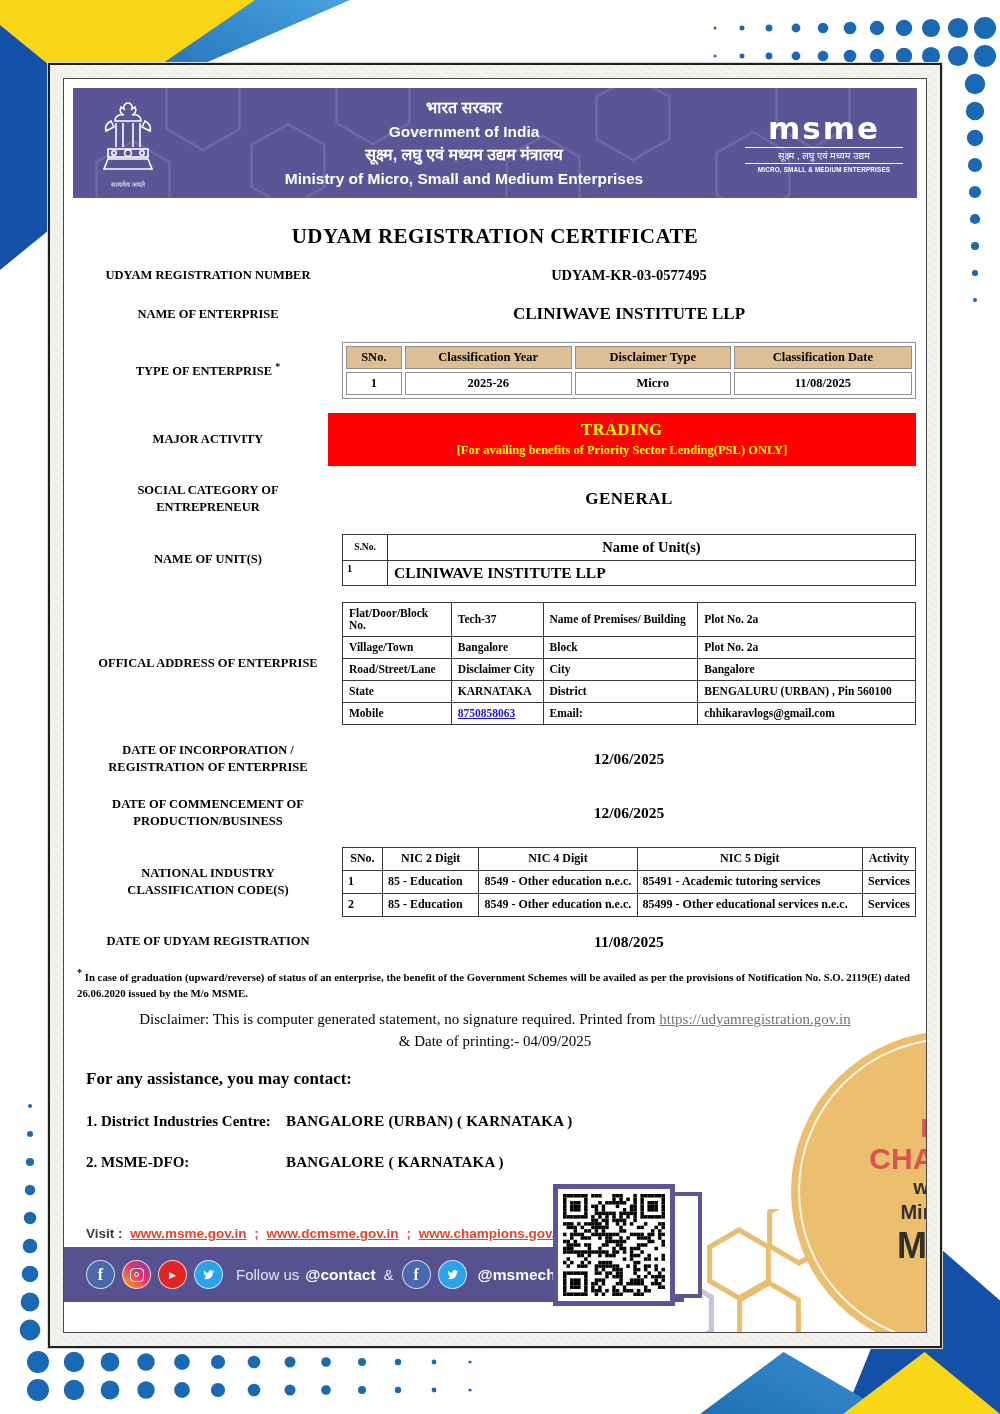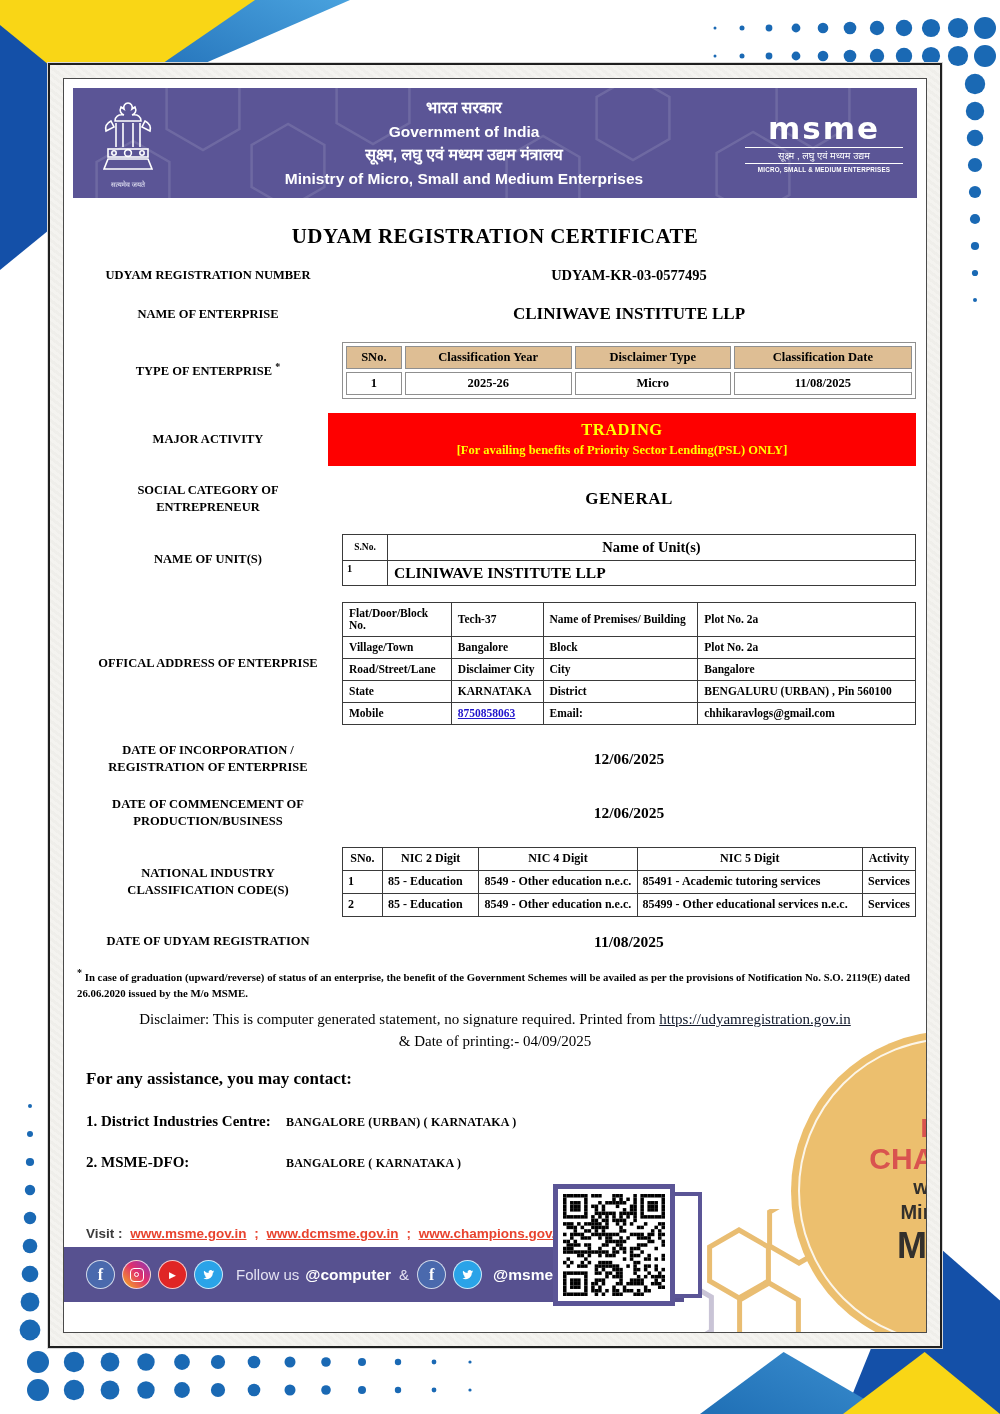--- a/index.html
+++ b/index.html
@@ -85,25 +85,25 @@
   .addr-c0{width:19%;} .addr-c1{width:16%;} .addr-c2{width:27%;} .addr-c3{width:38%;}
   a.blue-link{color:#2014cc;text-decoration:underline;}
   
   .nic-table{border-collapse:collapse;}
   .nic-table th{border:1.2px solid #3a3a3a;font-size:12px;padding:3.5px 3px;}
   .nic-table td{border:1.2px solid #3a3a3a;font-weight:bold;font-size:12px;padding:3.5px 5px;}
   .nic-c0{width:7%;} .nic-c1{width:17%;} .nic-c2{width:28%;} .nic-c3{width:40%;} .nic-c4{width:8%;}
 
   .footnote{padding:0 13px;margin-top:14px;font-size:10.8px;font-weight:bold;line-height:1.55;}
   .disclaimer{padding:0 6px;margin-top:6px;font-size:15px;text-align:center;line-height:1.5;}
-  .disclaimer .url{color:#0f172a;}
+  .disclaimer .url{color:#737373;}
   .assist-head{padding:0 22px;margin-top:16px;font-size:17px;font-weight:bold;}
   .assist-item{display:flex;padding:0 22px;margin-top:24px;align-items:baseline;}
   .assist-label{width:200px;font-size:15px;font-weight:bold;}
-  .assist-value{font-size:12px;font-weight:bold;letter-spacing:0.2px;}
+  .assist-value{font-size:15px;font-weight:bold;letter-spacing:0.2px;}
 
   
   .visit-line{position:absolute;left:22px;top:1147px;z-index:2;
     font-family:"Liberation Sans",sans-serif;font-size:13.5px;font-weight:bold;}
   .visit-label{color:#3c3c3c;margin-right:4px;}
   .visit-link{color:#e8432e;}
   .visit-sep{color:#e8432e;margin:0 4px;}
   .social-bar{position:absolute;left:0;right:0;top:1168px;height:55px;background:#575190;z-index:2;
     display:flex;align-items:center;padding-left:22px;box-sizing:border-box;
     font-family:"Liberation Sans",sans-serif;color:#e4e2f2;}
@@ -518,21 +518,21 @@
       <span class="sicon ig">
           <span class="ig-frame"></span>
         </span>
       <span class="sicon yt">▶</span>
       <span class="sicon tw">
         <svg width="15" height="15" viewBox="0 0 16 16">
             <path fill="#fff" d="M14 4.5c-.4.2-.9.3-1.3.4.5-.3.8-.8 1-1.3-.5.3-1 .5-1.5.6A2.3 2.3 0 0 0 8.2 6.3 6.5 6.5 0 0 1 3.4 3.9a2.3 2.3 0 0 0 .7 3.1c-.4 0-.7-.1-1-.3 0 1.1.8 2 1.8 2.3-.3.1-.7.1-1 0 .3.9 1.1 1.6 2.1 1.6A4.6 4.6 0 0 1 2.6 12 6.5 6.5 0 0 0 6.1 13c4.2 0 6.5-3.5 6.5-6.5v-.3c.4-.3.8-.7 1.1-1.2z"></path>
           </svg>
       </span>
       <span class="follow-prefix">Follow us</span>
-      <span class="handle">@computer</span>
+      <span class="handle">@contact</span>
       <span class="amp">&amp;</span>
       <span class="sicon fb">f</span>
       <span class="sicon tw">
         <svg width="15" height="15" viewBox="0 0 16 16">
             <path fill="#fff" d="M14 4.5c-.4.2-.9.3-1.3.4.5-.3.8-.8 1-1.3-.5.3-1 .5-1.5.6A2.3 2.3 0 0 0 8.2 6.3 6.5 6.5 0 0 1 3.4 3.9a2.3 2.3 0 0 0 .7 3.1c-.4 0-.7-.1-1-.3 0 1.1.8 2 1.8 2.3-.3.1-.7.1-1 0 .3.9 1.1 1.6 2.1 1.6A4.6 4.6 0 0 1 2.6 12 6.5 6.5 0 0 0 6.1 13c4.2 0 6.5-3.5 6.5-6.5v-.3c.4-.3.8-.7 1.1-1.2z"></path>
           </svg>
       </span>
       <span class="handle handle2-gap">@msmechampions</span>
     </div>
 

